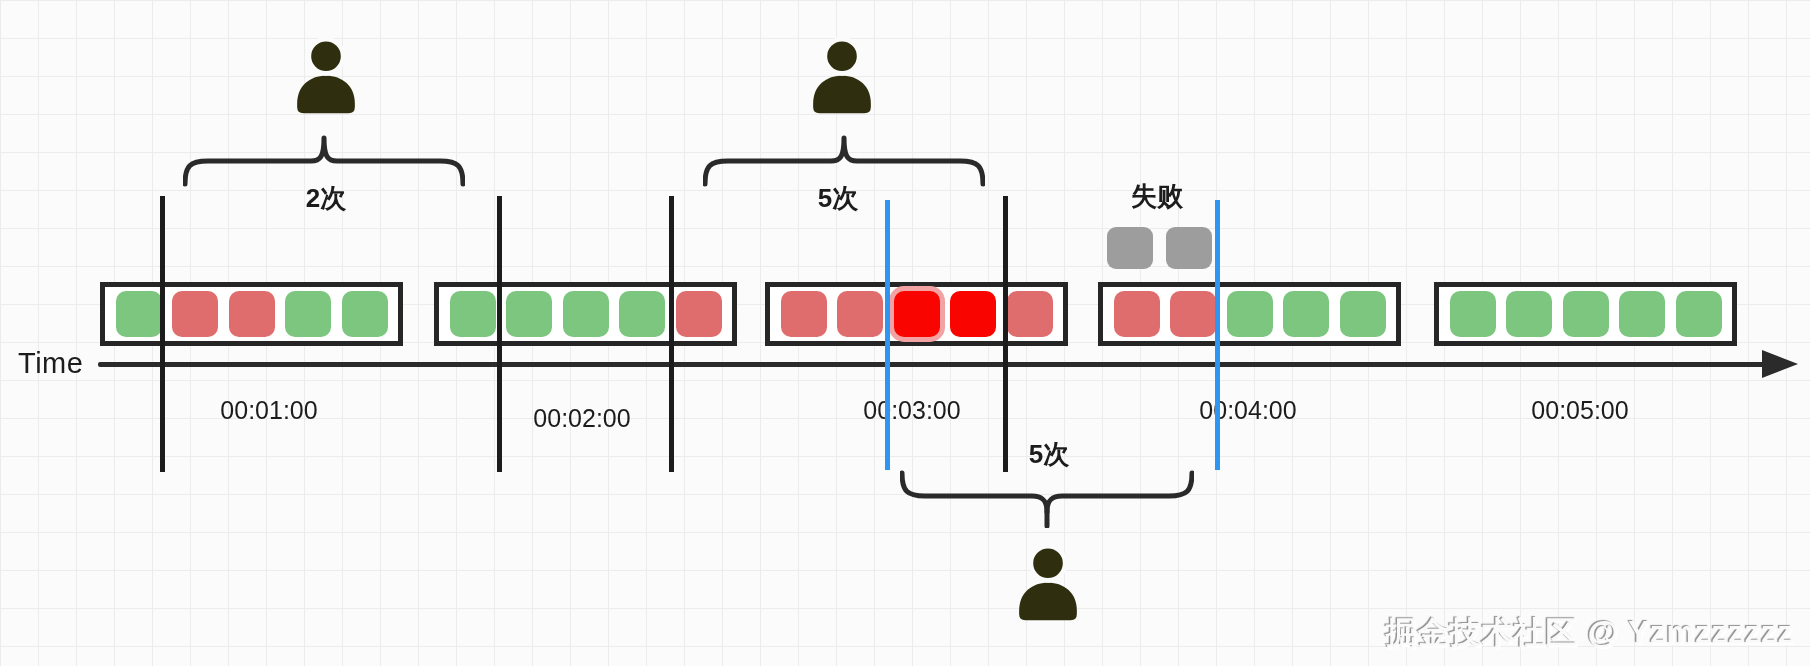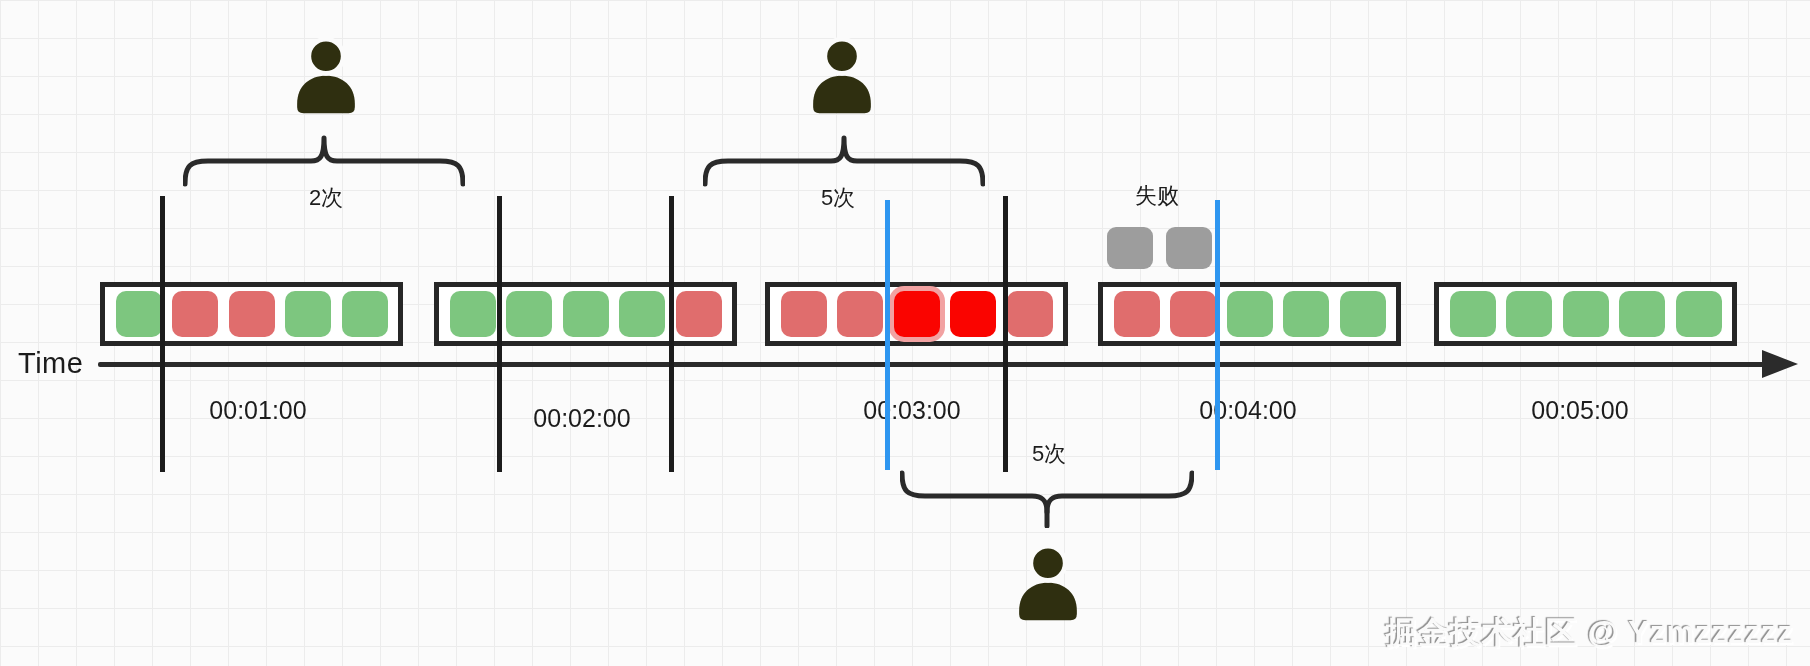--- a/index.html
+++ b/index.html
@@ -28,21 +28,21 @@
   .vline{position:absolute;width:5px;z-index:5;}
   .vline.fixed{top:196px;height:276px;}
   .vline.slide{top:200px;height:270px;}
   
   .axis-line{position:absolute;left:98px;top:362px;width:1670px;height:5px;background:#2b2b2b;border-radius:2px;z-index:1;}
   .axis-arrow{position:absolute;left:1762px;top:350px;width:0;height:0;
     border-top:14px solid transparent;border-bottom:14px solid transparent;border-left:36px solid #2b2b2b;z-index:1;}
   .time-label{position:absolute;left:18px;top:347px;font-size:29px;font-weight:500;letter-spacing:.5px;}
   .tick{position:absolute;top:396px;transform:translateX(-50%);font-size:25px;white-space:nowrap;z-index:1;}
   
-  .annot{position:absolute;transform:translate(-50%,-50%);font-size:22px;font-weight:400;white-space:nowrap;z-index:3;}
+  .annot{position:absolute;transform:translate(-50%,-50%);font-size:26px;font-weight:700;white-space:nowrap;z-index:3;}
   
   .brace{position:absolute;z-index:3;}
   .brace path{fill:none;stroke:#2a2a2a;stroke-width:5;stroke-linecap:round;stroke-linejoin:round;}
   .person{position:absolute;width:78px;height:78px;z-index:3;}
   .watermark{
     position:absolute;right:16px;top:612px;font-size:31px;font-weight:700;
     color:#fafafa;letter-spacing:1px;white-space:nowrap;
     text-shadow:-1.5px -1.5px 1px #8f8f8f,1.5px 1.5px 0 #ffffff;
     z-index:4;
   }
@@ -127,21 +127,21 @@
       <div class="vline fixed" style="left: 669px; background: rgb(28, 28, 28);"></div>
       <div class="vline fixed" style="left: 1003px; background: rgb(28, 28, 28);"></div>
       <div class="vline slide" style="left: 885px; background: rgb(46, 150, 240);"></div>
       <div class="vline slide" style="left: 1215px; background: rgb(46, 150, 240);"></div>
     </div>
 
   <div class="axis-line"></div>
   <div class="axis-arrow"></div>
   <div class="time-label">Time</div>
   <div id="ticks">
-      <div class="tick" style="left: 258px;">00:01:00</div>
+      <div class="tick" style="left: 269px;">00:01:00</div>
       <div class="tick" style="left: 582px; margin-top: 8px;">00:02:00</div>
       <div class="tick" style="left: 912px;">00:03:00</div>
       <div class="tick" style="left: 1248px;">00:04:00</div>
       <div class="tick" style="left: 1580px;">00:05:00</div>
     </div>
 
   <div id="annots">
       <div class="annot" style="left: 326px; top: 198px;">2次</div>
       <div class="annot" style="left: 838px; top: 198px;">5次</div>
       <div class="annot" style="left: 1157px; top: 196px;">失败</div>

